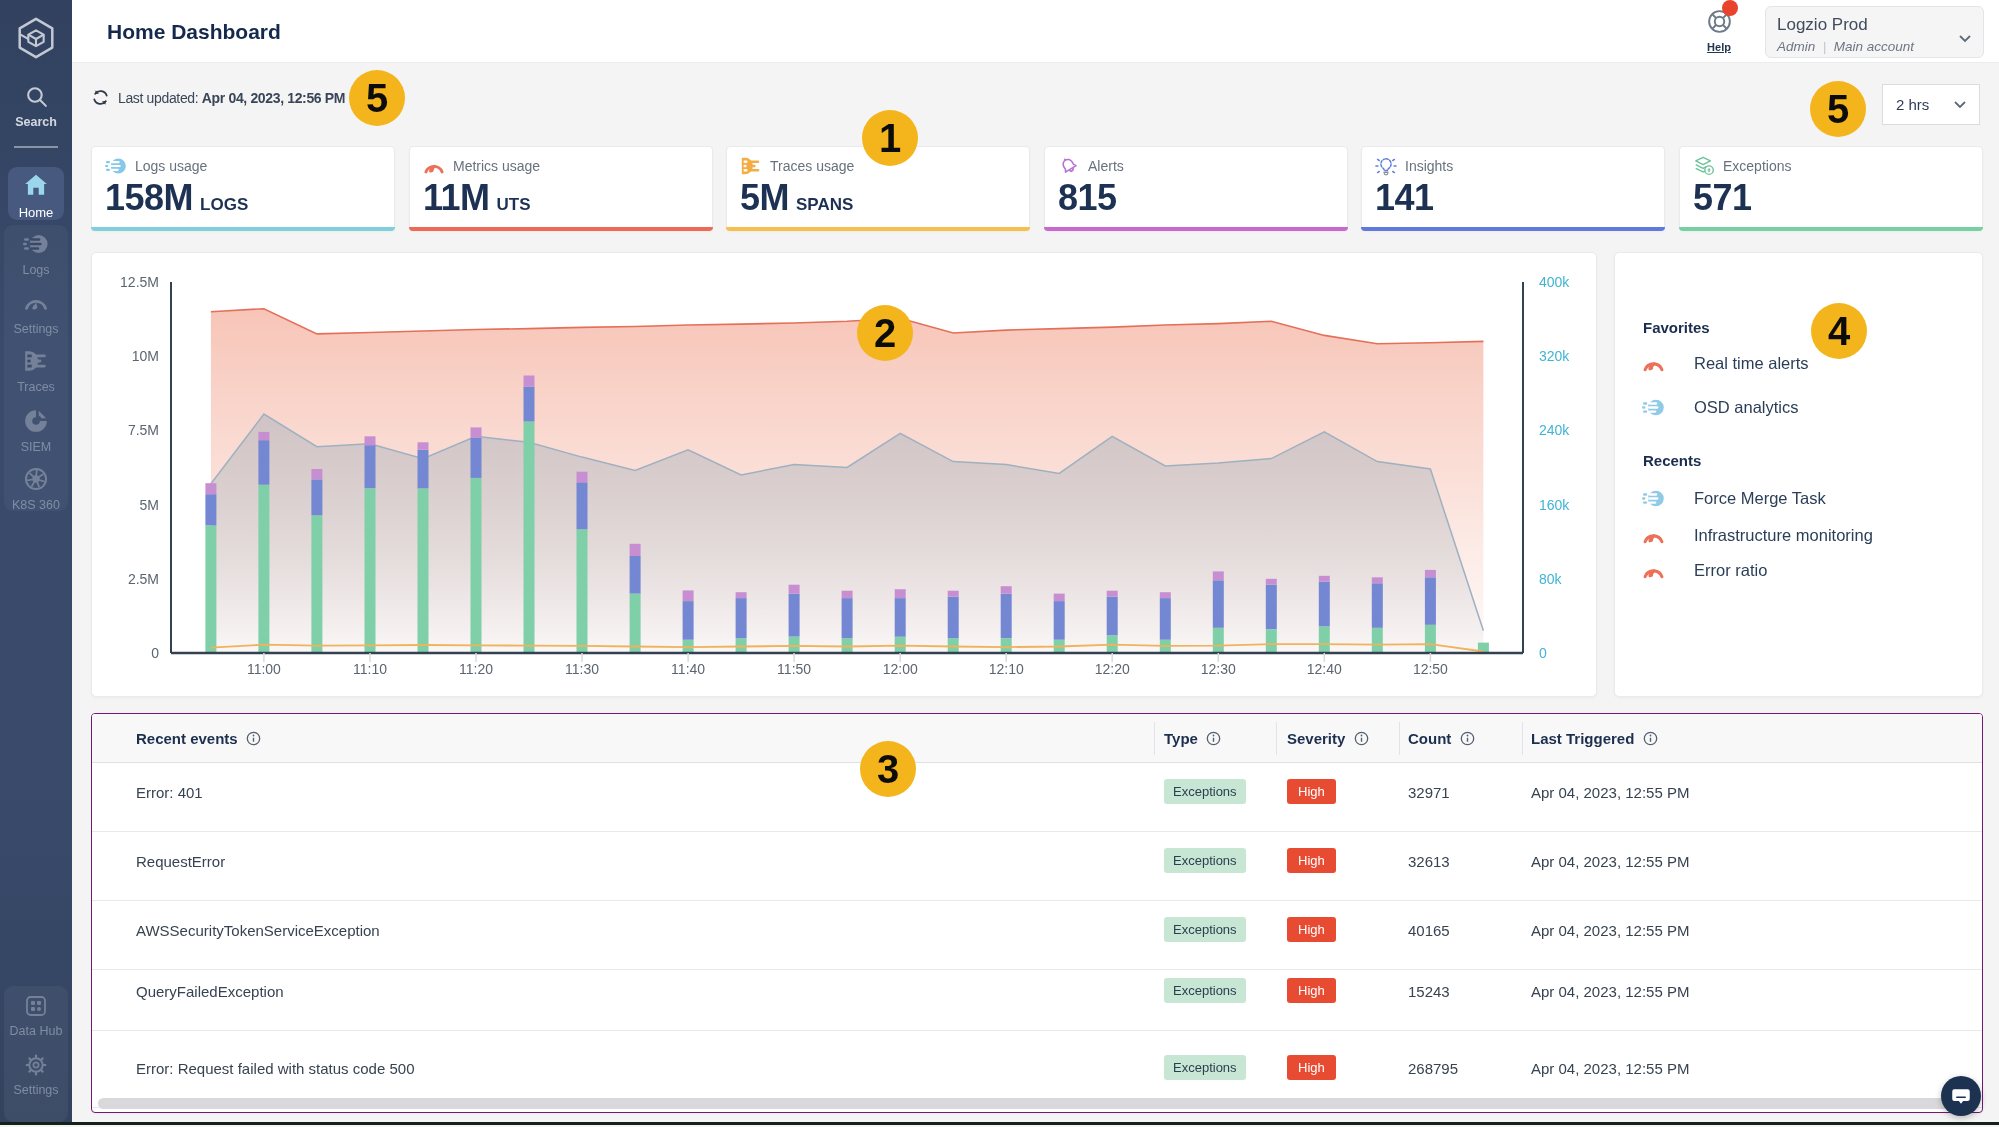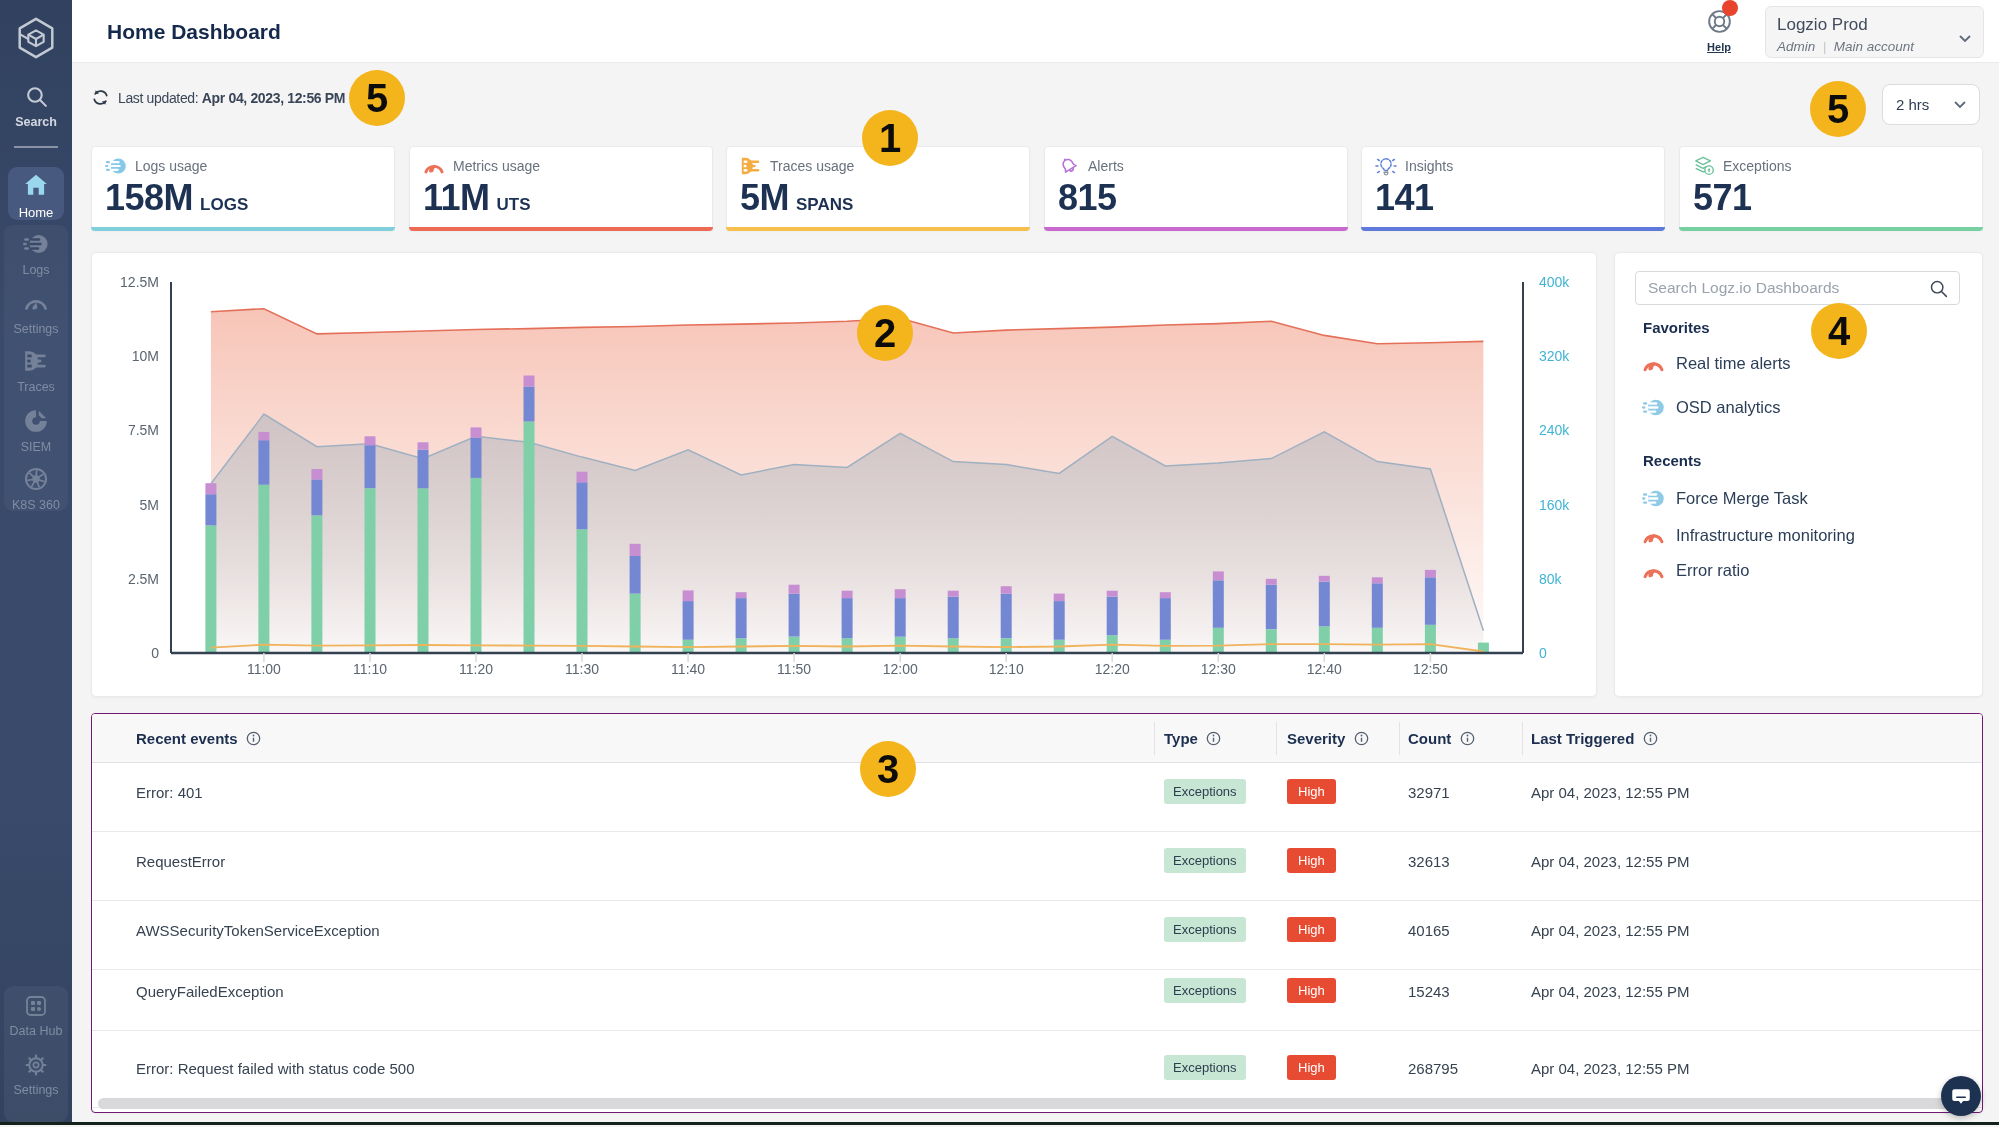--- a/index.html
+++ b/index.html
@@ -24,38 +24,38 @@
 .chartcard { position:absolute; left:91px; top:252px; width:1506px; height:445px; background:#fff;
   border:1px solid #eaeaec; border-radius:5px; box-shadow:0 1px 3px rgba(0,0,0,0.04); }
 .axl { font-size:14px; fill:#5b6570; }
 .axr { font-size:14px; fill:#41b4d4; }
 .panel { position:absolute; left:1614px; top:252px; width:369px; height:445px; background:#fff;
   border:1px solid #eaeaec; border-radius:5px; box-shadow:0 1px 3px rgba(0,0,0,0.04); }
 .pinput { position:absolute; left:20px; top:18px; width:325px; height:34px; border:1px solid #d8d9dc;
   border-radius:4px; display:flex; align-items:center; justify-content:space-between; padding:0 10px 0 12px;
   font-size:15.5px; color:#9aa2ad; background:#fff; }
 .phead { position:absolute; left:28px; font-size:15px; font-weight:bold; color:#1a2d4e; }
-.pitem { position:absolute; left:27px; display:flex; align-items:center; gap:11px;
+.pitem { position:absolute; left:27px; display:flex; align-items:center; gap:29px;
   font-size:16.5px; color:#2b3e57; height:26px; }
 .table { position:absolute; left:91px; top:713px; width:1892px; height:400px; background:#fff;
   border:1px solid #701a75; border-radius:4px; overflow:hidden; box-shadow:0 1px 2px rgba(0,0,0,0.03); }
 .thead { position:absolute; left:0; top:0; width:100%; height:49px; background:#f8f8f9;
   border-bottom:1px solid #e0e1e4; }
 .th { position:absolute; top:16px; font-size:15px; font-weight:bold; color:#1c2f4e; }
 .tsep { position:absolute; top:8px; width:1px; height:33px; background:#e2e3e6; }
 .trow { position:absolute; left:0; width:100%; height:69px; border-bottom:1px solid #e9e9eb; }
 .tc { position:absolute; top:21px; font-size:15px; color:#374351; }
 .pill { position:absolute; top:16px; font-size:13px; padding:5px 9px; border-radius:3px; }
 .pexc { background:#c7e6d3; color:#2c3e50; }
 .phigh { background:#e74c33; color:#fff; padding:5px 11px; }
 .hscroll { position:absolute; left:6px; bottom:3px; width:1869px; height:11px; background:#d9d9db;
   border-radius:6px; }
 .lastup { position:absolute; left:91px; top:88px; display:flex; align-items:center; gap:8px;
   font-size:14px; letter-spacing:-0.35px; color:#3a4657; z-index:5; }
-.select { position:absolute; background:#fff; border:1px solid #dbdcdf; border-radius:8px;
+.select { position:absolute; background:#fff; border:1px solid #dbdcdf; border-radius:0;
   display:flex; align-items:center; justify-content:space-between; }
 .helpwrap { position:absolute; left:1629px; top:8px; width:36px; text-align:center; }
 .account { position:absolute; left:1693px; top:6px; width:219px; height:52px; background:#f5f5f6;
   border:1px solid #e4e5e8; border-radius:6px; }
 .chatbtn { position:absolute; left:1941px; top:1076px; width:40px; height:40px; border-radius:50%;
   background:#1d3150; display:flex; align-items:center; justify-content:center; z-index:40;
   box-shadow:0 2px 6px rgba(0,0,0,0.25); }
 .botline { position:absolute; left:0; top:1122px; width:100%; height:3px; background:#13231b; z-index:50; }
 </style></head>
 <body>
@@ -408,27 +408,20 @@
       <text x="596.1" y="421" text-anchor="middle" class="axl">11:40</text>
       <text x="702.1" y="421" text-anchor="middle" class="axl">11:50</text>
       <text x="808.2" y="421" text-anchor="middle" class="axl">12:00</text>
       <text x="914.2" y="421" text-anchor="middle" class="axl">12:10</text>
       <text x="1020.2" y="421" text-anchor="middle" class="axl">12:20</text>
       <text x="1126.3" y="421" text-anchor="middle" class="axl">12:30</text>
       <text x="1232.3" y="421" text-anchor="middle" class="axl">12:40</text>
       <text x="1338.4" y="421" text-anchor="middle" class="axl">12:50</text>
 </svg></div>
 <div class="panel">
-<div class="pinput">
-      <span>Search Logz.io Dashboards</span>
-      <svg width="21" height="21" viewBox="0 0 24 24">
-<circle cx="10.5" cy="10.5" r="6.5" fill="none" stroke="#3c4654" stroke-width="1.7"></circle>
-<line x1="15.4" y1="15.4" x2="21" y2="21" stroke="#3c4654" stroke-width="1.7" stroke-linecap="round"></line>
-</svg>
-    </div>
 <div class="phead" style="top:66px;">Favorites</div>
 <div class="pitem" style="top:97px;">
       <svg width="23" height="23" viewBox="0 0 24 24">
 <path d="M3.2 18.5 A9.4 9.4 0 0 1 20.8 18.5" fill="none" stroke="#ec7158" stroke-width="3.2" stroke-linecap="round"></path>
 <line x1="12.6" y1="12.2" x2="8.2" y2="17.6" stroke="#ec7158" stroke-width="3" stroke-linecap="round"></line>
 <circle cx="9.3" cy="16.4" r="2.4" fill="#ec7158"></circle>
 </svg>
       <span>Real time alerts</span>
     </div>
 <div class="pitem" style="top:141px;">

